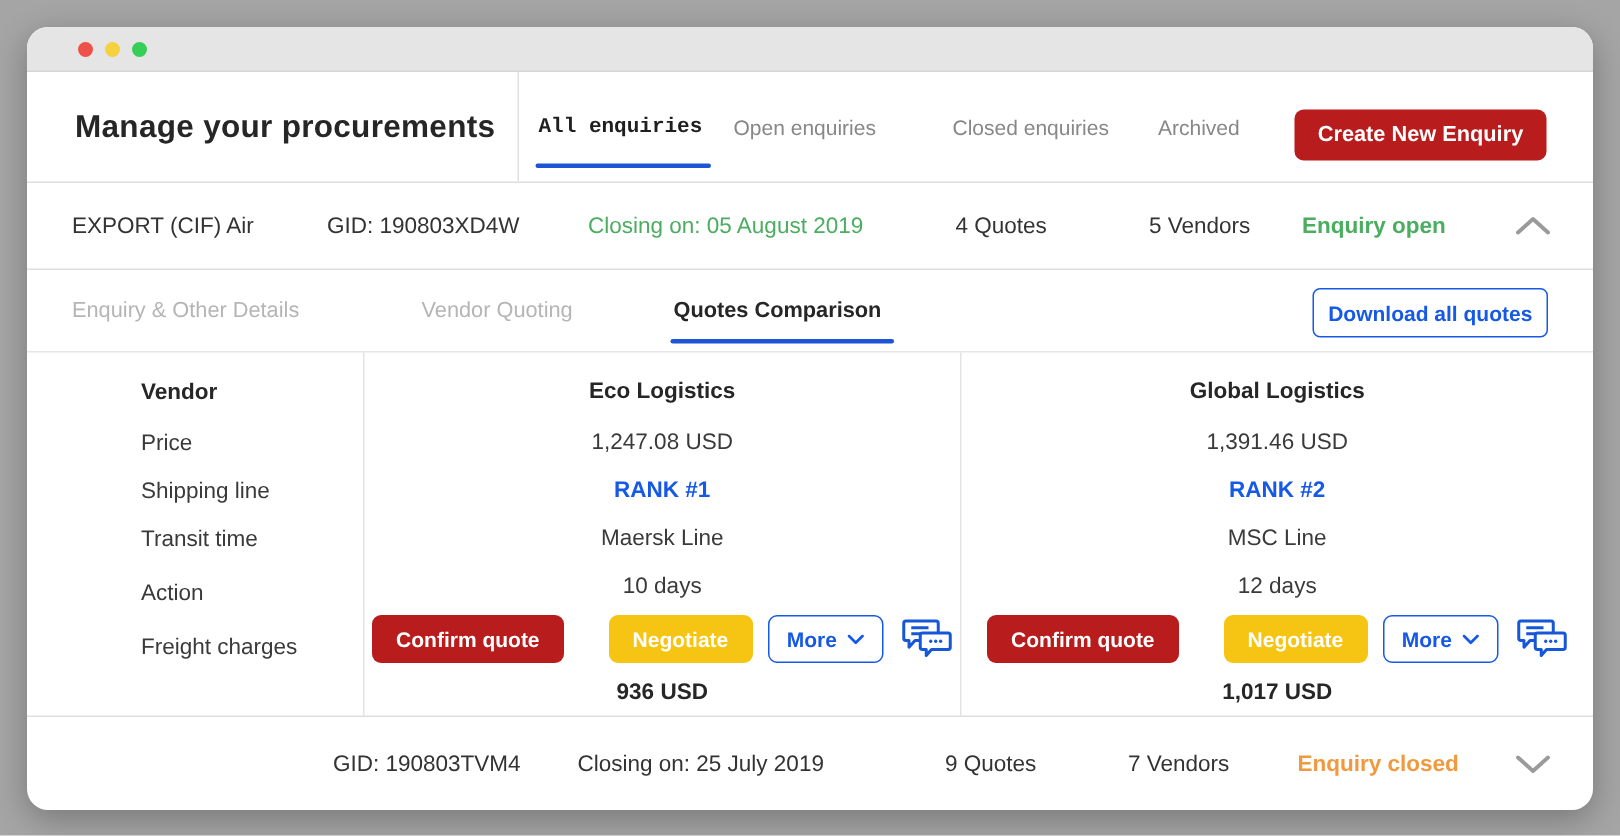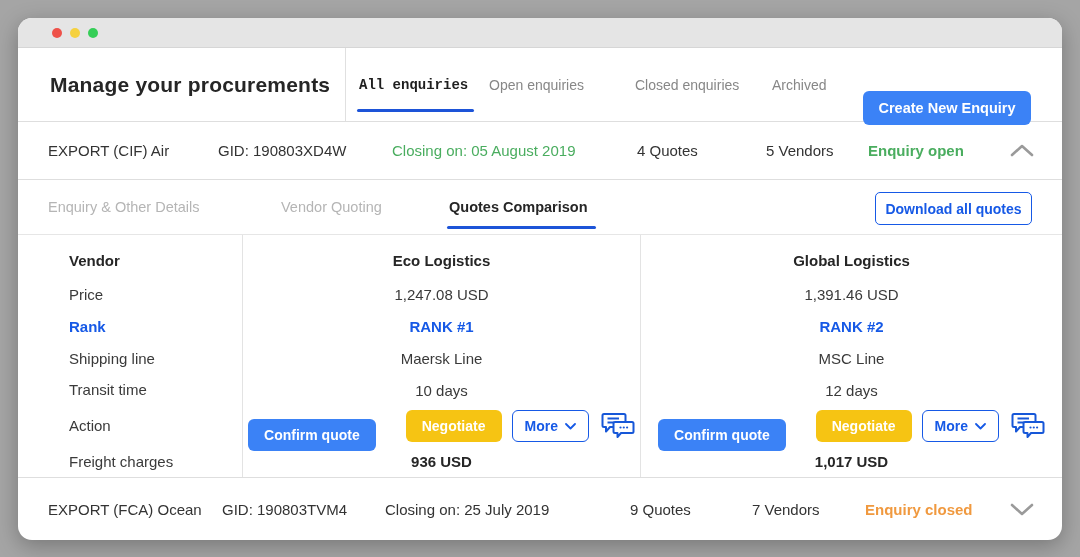--- a/index.html
+++ b/index.html
@@ -42,24 +42,23 @@
   .htab{
     position:absolute; top:0; height:100%; display:flex; align-items:center;
     font-size:14px; color:#878787; cursor:pointer; white-space:nowrap;
   }
   .htab.active{ color:#1f1f1f; font-weight:bold;font-family:Liberation Mono, monospace; }
   .htab.active::after{
     content:""; position:absolute; left:-2px; right:-6px; top:61px; height:3px;
     background:#1d54d8; border-radius:2px;
   }
   .btn-primary{
-    background:#3b82f6; color:#fff; font-weight:bold; font-size:14.5px;
+    background:#b91c1c; color:#fff; font-weight:bold; font-size:14.5px;
     border:none; border-radius:6px; cursor:pointer;
     font-family:"Liberation Sans", sans-serif;
-    margin-top:18px;
   }
   .create-btn{
     position:absolute; top:25px; right:31px; width:168px; height:34px;
   }
   
   .enquiry-row{
     position:relative; font-size:15px; color:#333;
     border-bottom:1px solid #dedede;
   }
   .enquiry-row.top{ height:58px; flex:0 0 58px; }
@@ -100,21 +99,21 @@
   
   .cmp-table{
     position:relative; height:243px; flex:0 0 243px;
     border-bottom:1px solid #dedede; display:flex;
   }
   .cmp-col{ padding-top:8px; display:flex; flex-direction:column; }
   .cmp-col.labels{ width:225px; flex:0 0 225px; border-right:1px solid #e3e3e3; }
   .cmp-col.vendor-a{ width:398px; flex:0 0 398px; border-right:1px solid #e3e3e3; }
   .cmp-col.vendor-b{ flex:1 1 auto; }
   .cmp-row{ display:flex; align-items:center; font-size:15px; color:#3a3a3a; }
-  .labels .cmp-row{ justify-content:flex-start; padding-left:51px; }
+  .labels .cmp-row{ justify-content:flex-start; padding-left:76px; }
   .vendor-a .cmp-row, .vendor-b .cmp-row{ justify-content:center; text-align:center; }
   .r-name{ height:36px; font-weight:bold; color:#262626; }
   .r-std{ height:32px;text-align:right; }
   .r-action{ height:40px; gap:10px; }
   .r-freight{ height:31px; font-weight:bold; color:#262626; }
   .lbl-bold{ font-weight:bold; color:#262626; }
   .lbl-rank{ font-weight:bold; color:#1659e6; }
   .rank-val{ color:#1659e6; font-weight:bold; }
   .btn-confirm{ height:32px; padding:0 16px; font-size:14px; }
   .btn-negotiate{
@@ -169,21 +168,20 @@
     <div class="subtab" style="left:263px">Vendor Quoting</div>
     <div class="subtab active" style="left:431px">Quotes Comparison</div>
     <button class="btn-outline download-btn">Download all quotes</button>
   </div>
 
   <div class="cmp-table">
 
     <div class="cmp-col labels">
       <div class="cmp-row r-name lbl-bold">Vendor</div>
       <div class="cmp-row r-std">Price</div>
-      <div class="cmp-row r-std lbl-rank">Rank</div>
       <div class="cmp-row r-std">Shipping line</div>
       <div class="cmp-row r-std">Transit time</div>
       <div class="cmp-row r-action">Action</div>
       <div class="cmp-row r-std">Freight charges</div>
     </div>
 
     <div class="cmp-col vendor-a">
       <div class="cmp-row r-name">Eco Logistics</div>
       <div class="cmp-row r-std">1,247.08 USD</div>
       <div class="cmp-row r-std rank-val">RANK #1</div>
@@ -250,21 +248,20 @@
                 <circle cx="26.1" cy="15.5" r="1.1"></circle>
             </g>
           </svg>
         </span>
       </div>
       <div class="cmp-row r-freight">1,017 USD</div>
     </div>
   </div>
 
   <div class="enquiry-row bottom">
-    <span style="left:30px">EXPORT (FCA) Ocean</span>
     <span style="left:204px">GID: 190803TVM4</span>
     <span style="left:367px">Closing on: 25 July 2019</span>
     <span style="left:612px">9 Quotes</span>
     <span style="left:734px">7 Vendors</span>
     <span style="left:847px" class="status-closed">Enquiry closed</span>
     <span class="row-chevron">
       <svg width="24" height="13" viewBox="0 0 24 13">
           <polyline points="2,2 12,11 22,2" fill="none" stroke="#9a9a9a" stroke-width="2.6" stroke-linecap="round" stroke-linejoin="round"></polyline>
         </svg>
     </span>

